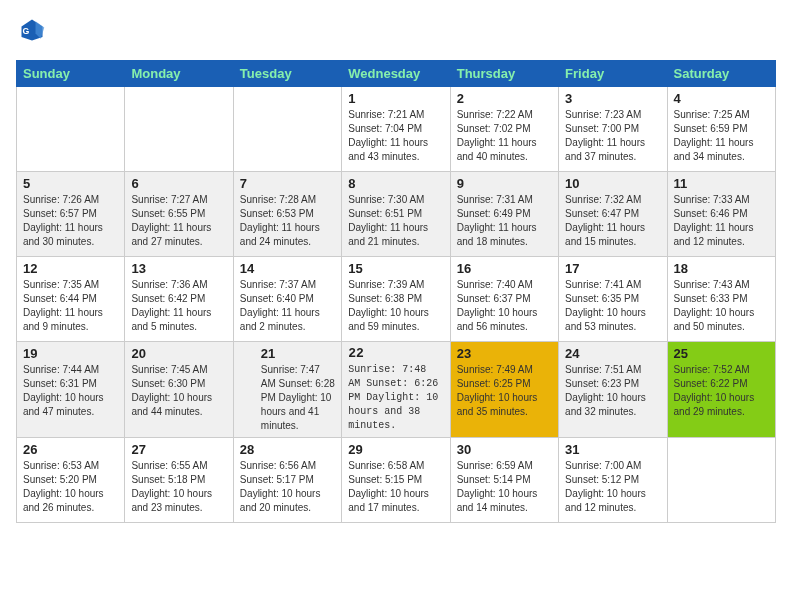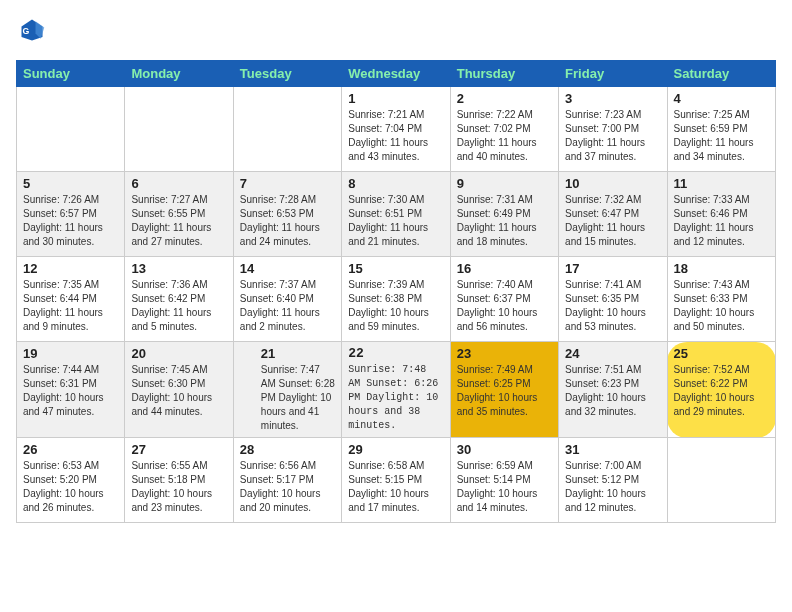--- a/index.html
+++ b/index.html
@@ -285,21 +285,21 @@
 Daylight: 10 hours
 and 35 minutes.</div>
         </td>
         <td style="background: rgb(240, 240, 240);">
           <div class="day-num">24</div>
           <div class="day-info">Sunrise: 7:51 AM
 Sunset: 6:23 PM
 Daylight: 10 hours
 and 32 minutes.</div>
         </td>
-        <td style="background: #fde047; border-radius: 20px;">
+        <td style="background: #84cc16;">
           <div class="day-num">25</div>
           <div class="day-info">Sunrise: 7:52 AM
 Sunset: 6:22 PM
 Daylight: 10 hours
 and 29 minutes.</div>
         </td>
       </tr>
       <tr class="week-row">
         <td>
           <div class="day-num">26</div>

